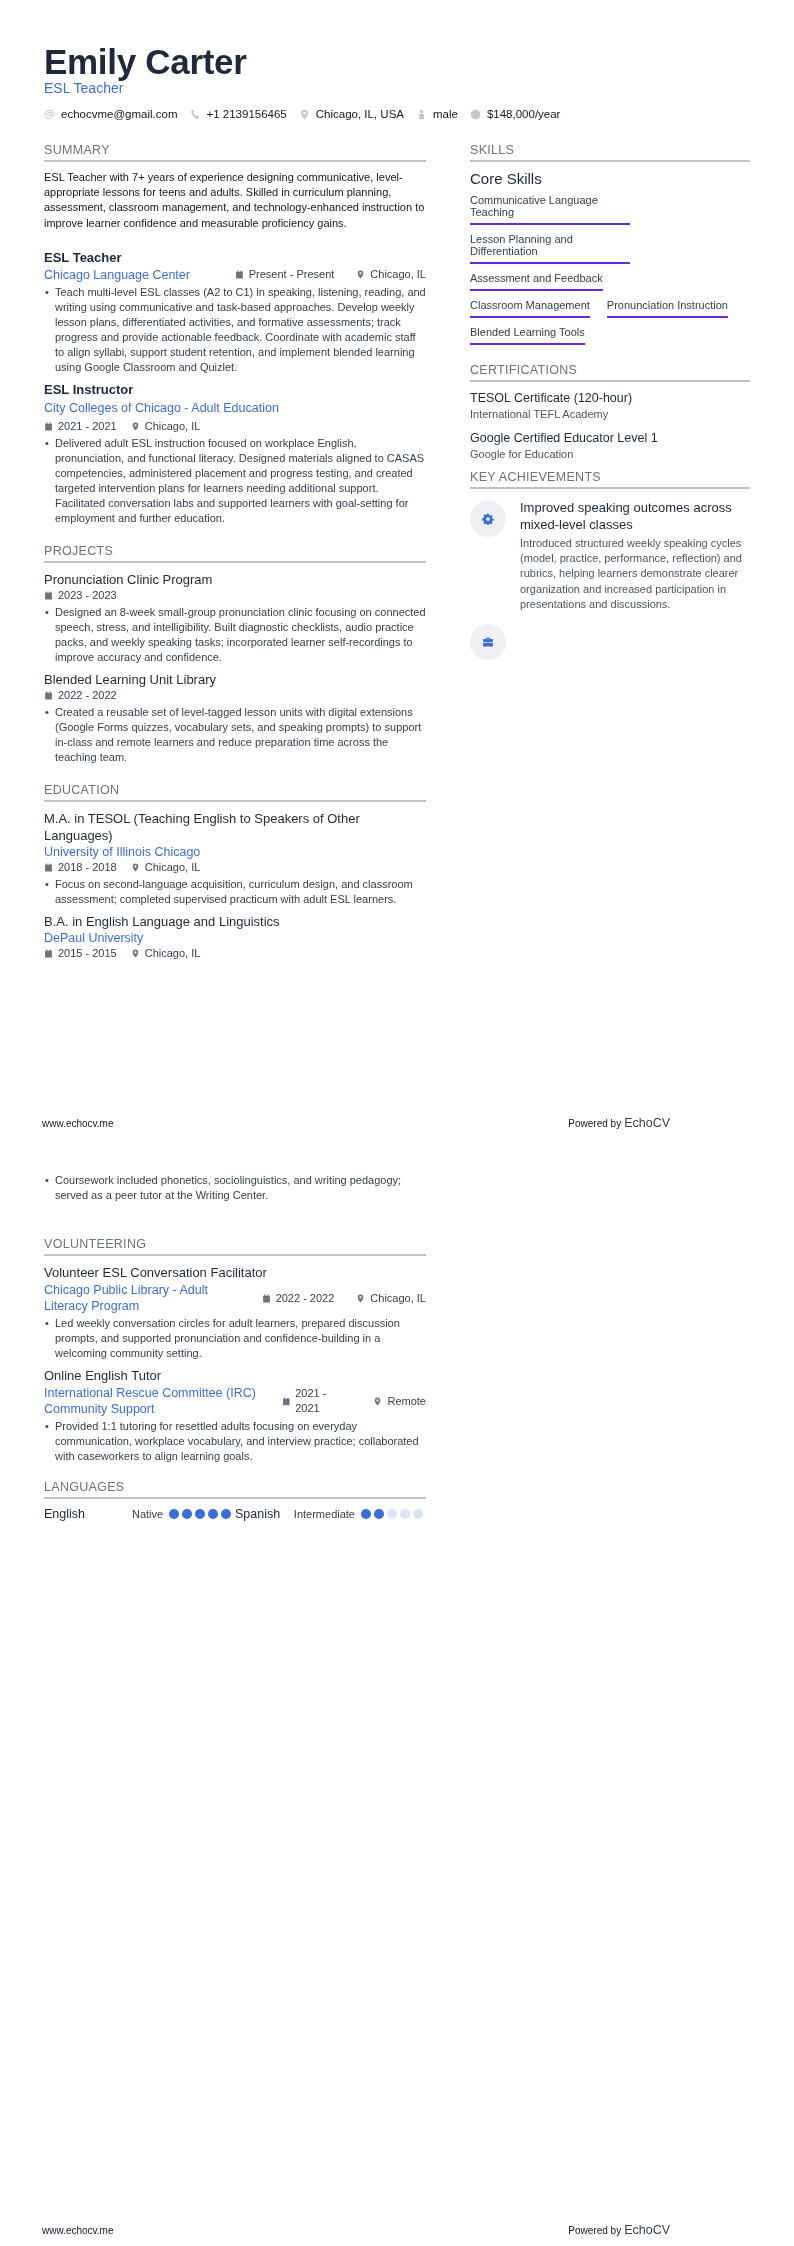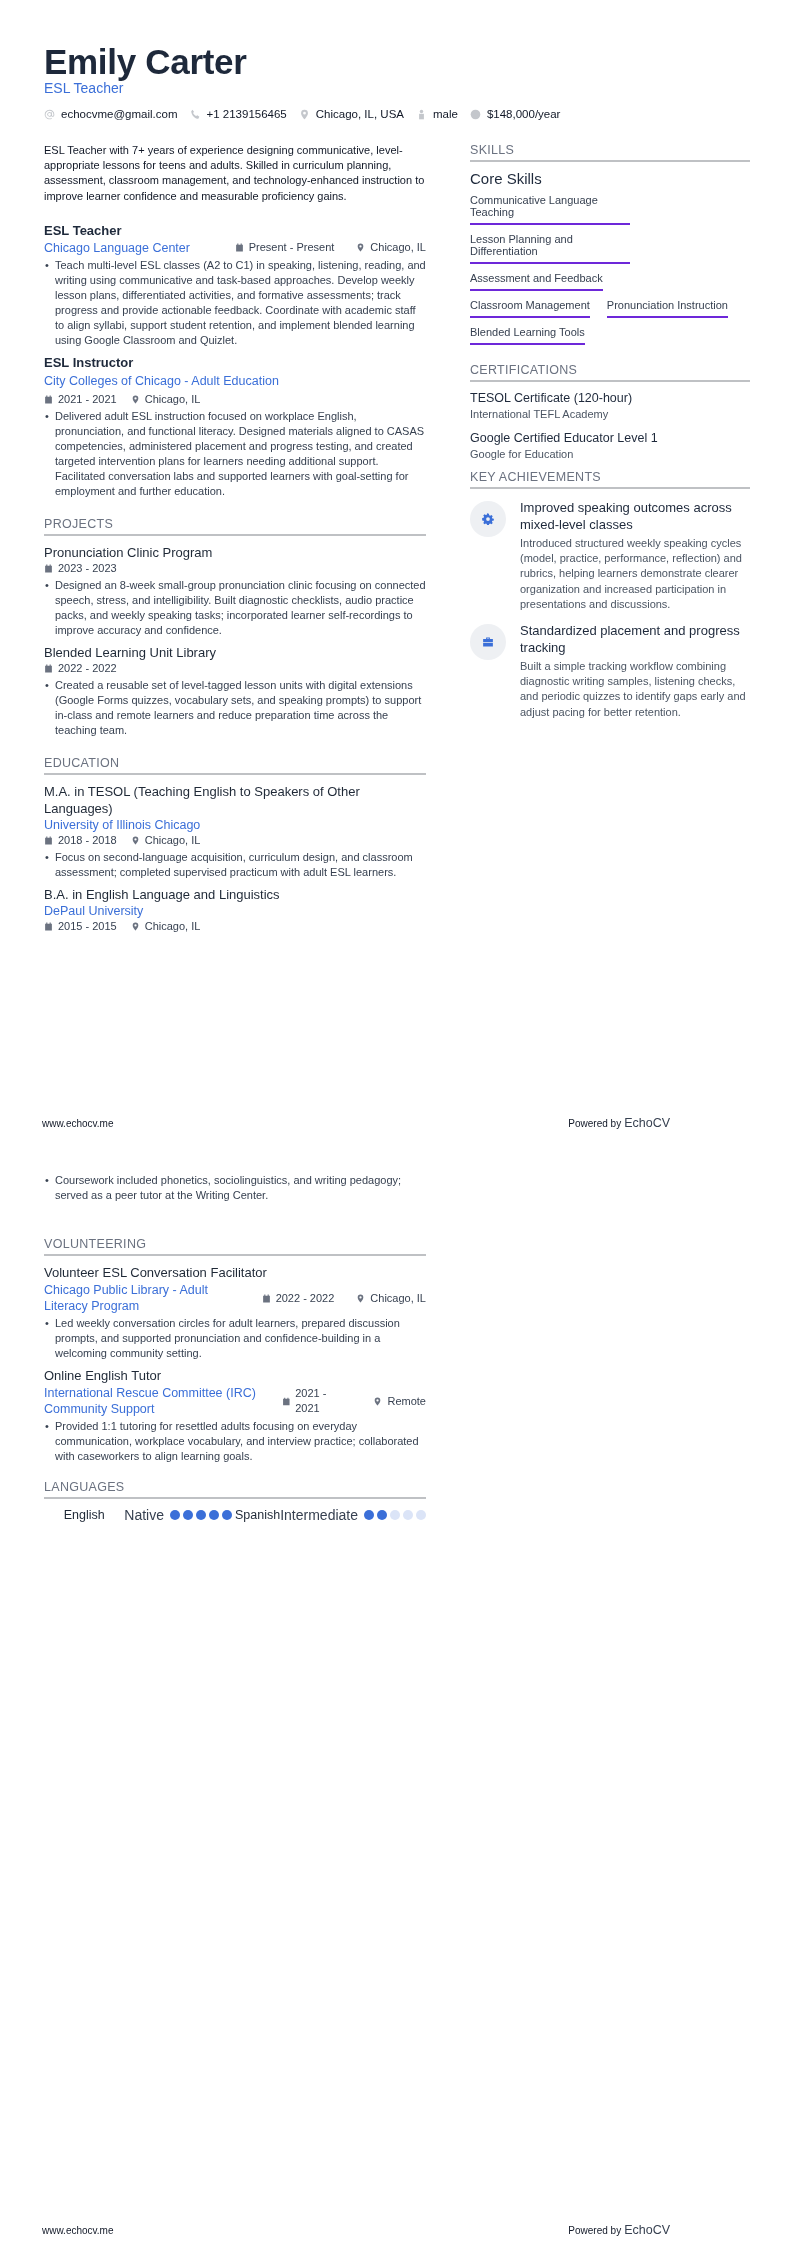--- a/index.html
+++ b/index.html
@@ -50,23 +50,23 @@
   .ach { display: flex; margin-bottom: 10px; }
   .ach-icon { width: 36px; height: 36px; border-radius: 50%; background: #eef0f3; display: flex; align-items: center; justify-content: center; flex-shrink: 0; margin: 2px 14px 0 0; }
   .ach-icon svg { width: 12px; height: 12px; fill: #3b6fd8; }
   .ach-t { font-size: 13px; line-height: 17px; color: #1e293b; margin-bottom: 3px; }
   .ach-d { font-size: 11px; line-height: 15.2px; color: #4b5563; }
 
   .footer { position: absolute; left: 42px; right: 42px; display: flex; justify-content: space-between; align-items: baseline; font-size: 10px; color: #111827; }
   .footer .brand { font-size: 12.5px; color: #374151; margin-left: 3px; margin-top: 14px; }
 
   .langs { display: flex; align-items: center; margin-top: 2px; }
-  .lang { display: flex; align-items: center; width: 191px; text-align: center; }
+  .lang { display: flex; align-items: center; width: 191px; }
   .lang-name { font-size: 12.5px; color: #1f2937; width: 88px; }
-  .lang-level { font-size: 14px; color: #374151; margin-right: 6px; }
+  .lang-level { font-size: 11px; color: #374151; margin-right: 6px; }
   .dots { display: flex; }
   .dot { width: 10px; height: 10px; border-radius: 50%; margin-right: 3px; background: #dbe4f7; }
   .dot.on { background: #3b6fd8; }
 </style>
 </head>
 <body>
 
 <div class="page page1">
 
   <div class="name">Emily Carter</div>
@@ -112,20 +112,21 @@
             <circle cx="8" cy="8" r="7"></circle>
           </svg>
         </span>
       <span>$148,000/year</span>
     </div>
   </div>
 
   <div class="col-left" style="top:143px;">
 
     <section>
+      <div class="sec-h">SUMMARY</div>
       <div class="txt">ESL Teacher with 7+ years of experience designing communicative, level-appropriate lessons for teens and adults. Skilled in curriculum planning, assessment, classroom management, and technology-enhanced instruction to improve learner confidence and measurable proficiency gains.</div>
     </section>
 
     <section style="margin-top:18px;">
 
       <div class="item">
         <div class="item-title bold">ESL Teacher</div>
         <div class="row-org">
           <span class="org">Chicago Language Center</span>
           <div class="meta">
@@ -286,24 +287,20 @@
           <div class="ach-t">Improved speaking outcomes across mixed-level classes</div>
           <div class="ach-d">Introduced structured weekly speaking cycles (model, practice, performance, reflection) and rubrics, helping learners demonstrate clearer organization and increased participation in presentations and discussions.</div>
         </div>
       </div>
 
       <div class="ach">
         <div class="ach-icon">
           <svg viewBox="0 0 16 16">
               <path d="M5.500 2h5v2h4v4H1.500V4h4zM6.800 3.200v.8h2.400v-.8zM1.500 9h13v5h-13z"></path>
             </svg>
-        </div>
-        <div>
-          <div class="ach-t">Standardized placement and progress tracking</div>
-          <div class="ach-d">Built a simple tracking workflow combining diagnostic writing samples, listening checks, and periodic quizzes to identify gaps early and adjust pacing for better retention.</div>
         </div>
       </div>
     </section>
   </div>
 
   <div class="footer" style="top:1116px;">
     <span>www.echocv.me</span>
     <span><span>Powered by</span><span class="brand">EchoCV</span></span>
   </div>
 </div>

